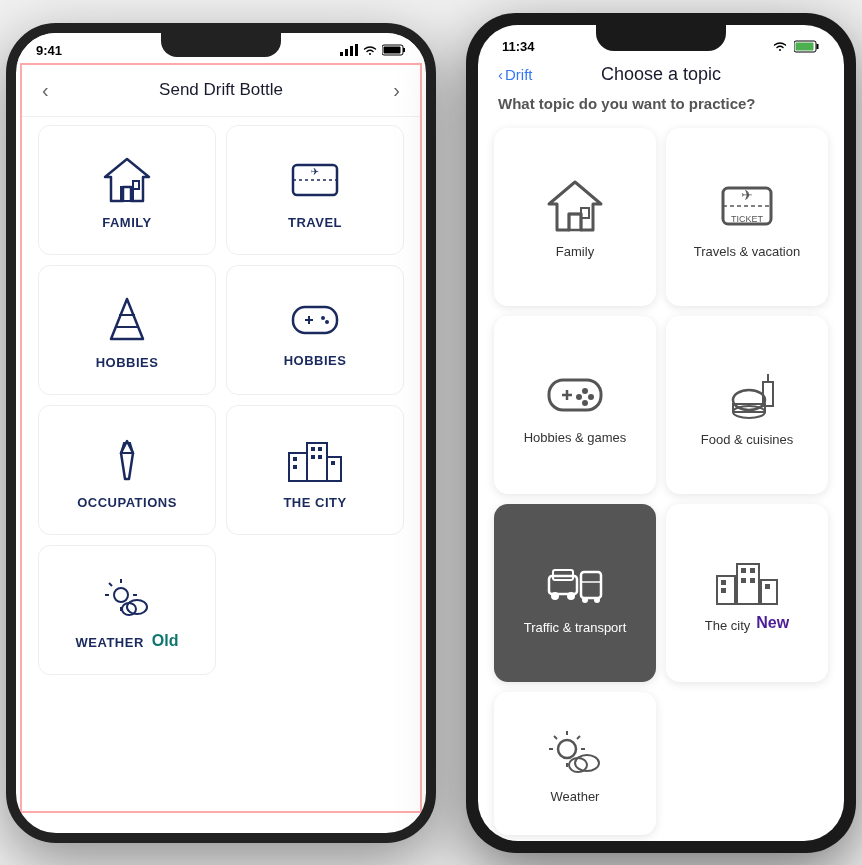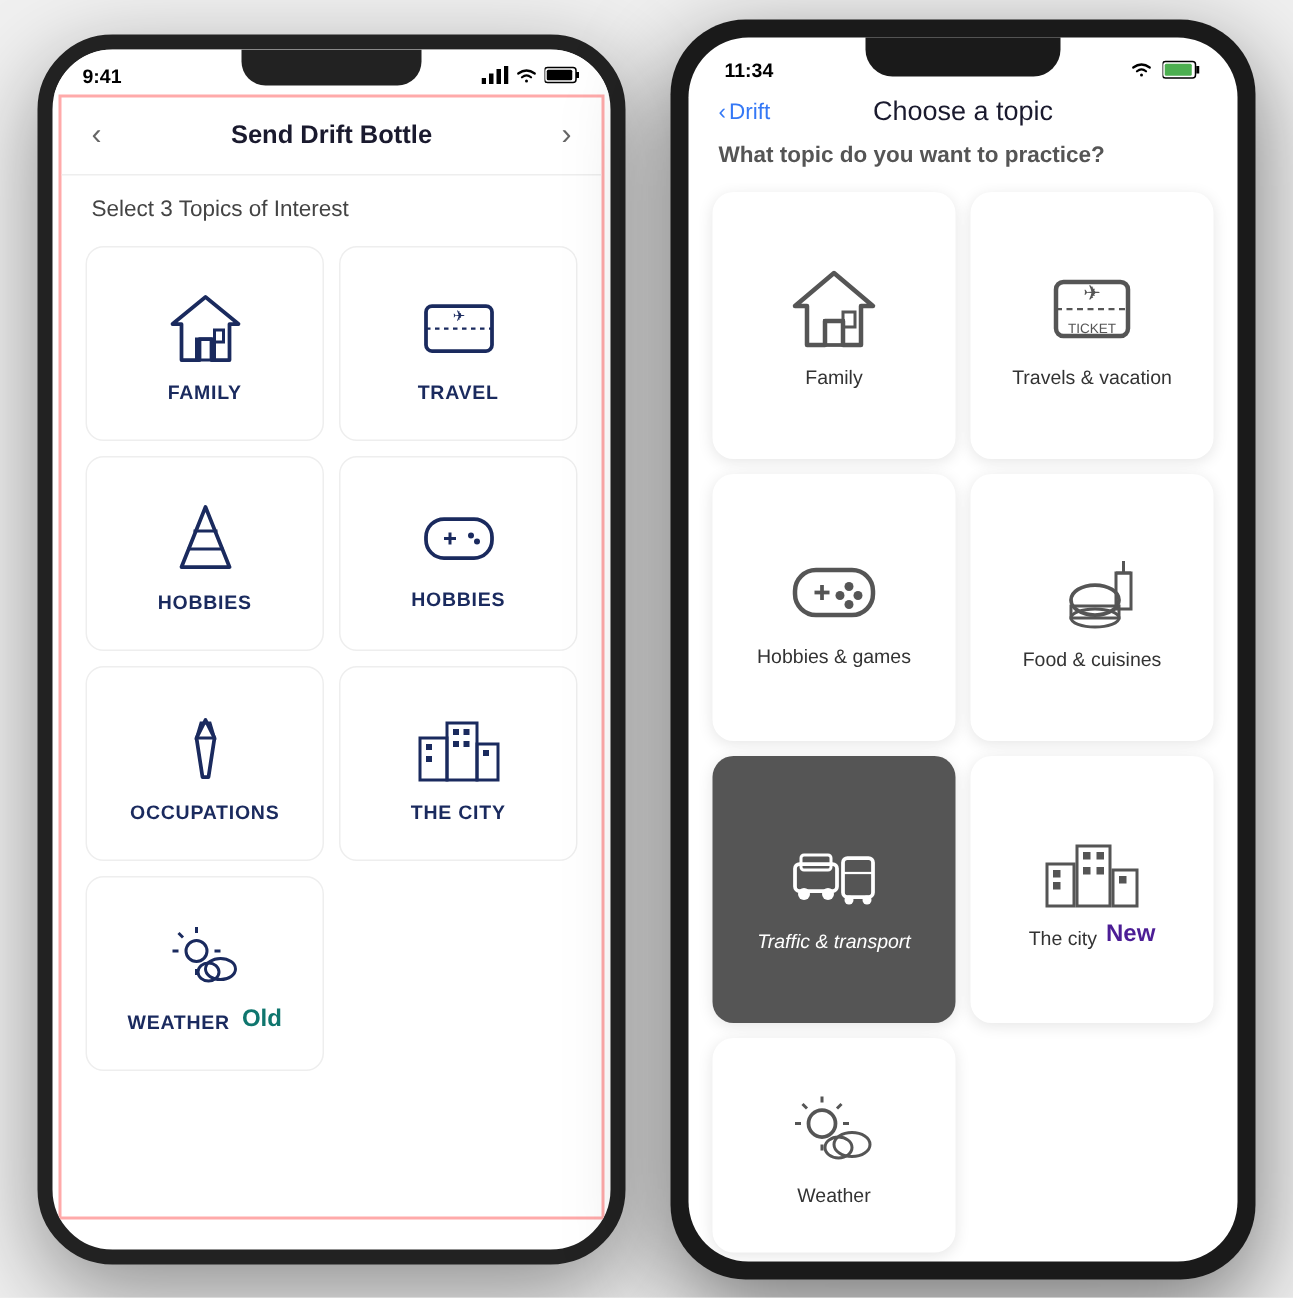--- a/index.html
+++ b/index.html
@@ -10,21 +10,21 @@
       display: flex;
       align-items: center;
       justify-content: center;
       gap: 30px;
       font-family: -apple-system, BlinkMacSystemFont, 'Helvetica Neue', Arial, sans-serif;
       overflow: hidden;
     }
 
     
     .phone-old {
-      width: 392px;
+      width: 430px;
       height: 820px;
       background: white;
       border-radius: 50px;
       border: 10px solid #222;
       position: relative;
       overflow: hidden;
       box-shadow: 0 20px 60px rgba(0,0,0,0.4);
     }
     .phone-old .notch-bar {
       background: white;
@@ -60,21 +60,21 @@
     }
     .old-header {
       display: flex;
       align-items: center;
       justify-content: space-between;
       padding: 14px 20px;
       border-bottom: 1px solid #eee;
     }
     .old-header-title {
       font-size: 17px;
-      font-weight: 700;
+      font-weight: 400;
       color: #1a1a2e;
     }
     .old-header-arrow {
       font-size: 20px;
       color: #666;
     }
     .old-subtitle {
       padding: 14px 20px 8px;
       font-size: 15px;
       color: #444;
@@ -191,21 +191,20 @@
       box-shadow: 0 2px 10px rgba(0,0,0,0.1);
       display: flex;
       flex-direction: column;
       align-items: center;
       justify-content: center;
       padding: 16px 10px 12px;
       min-height: 140px;
     }
     .new-card.dark {
       background: #555;
-      font-style: italic;
     }
     .new-card-label {
       font-size: 13px;
       color: #333;
       margin-top: 10px;
     }
     .new-card.dark .new-card-label {
       color: white;
     }
     .new-badge {
@@ -246,21 +245,20 @@
         <rect x="1.5" y="2.5" width="17" height="7" rx="1" fill="#000"></rect>
       </svg>
     </div>
   </div>
   <div class="content">
     <div class="old-header">
       <span class="old-header-arrow">‹</span>
       <span class="old-header-title">Send Drift Bottle</span>
       <span class="old-header-arrow">›</span>
     </div>
-    <div class="old-subtitle">Select 3 Topics of Interest</div>
     <div class="old-grid">
 
       <div class="old-card">
         <svg width="56" height="50" viewBox="0 0 56 50">
           <polygon points="28,4 50,22 44,22 44,46 32,46 32,32 24,32 24,46 12,46 12,22 6,22" fill="none" stroke="#1a2a5e" stroke-width="2.5" stroke-linejoin="round"></polygon>
           <rect x="22" y="32" width="12" height="14" fill="none" stroke="#1a2a5e" stroke-width="2"></rect>
           <rect x="34" y="26" width="6" height="8" fill="none" stroke="#1a2a5e" stroke-width="2"></rect>
         </svg>
         <span class="old-card-label">FAMILY</span>
       </div>

